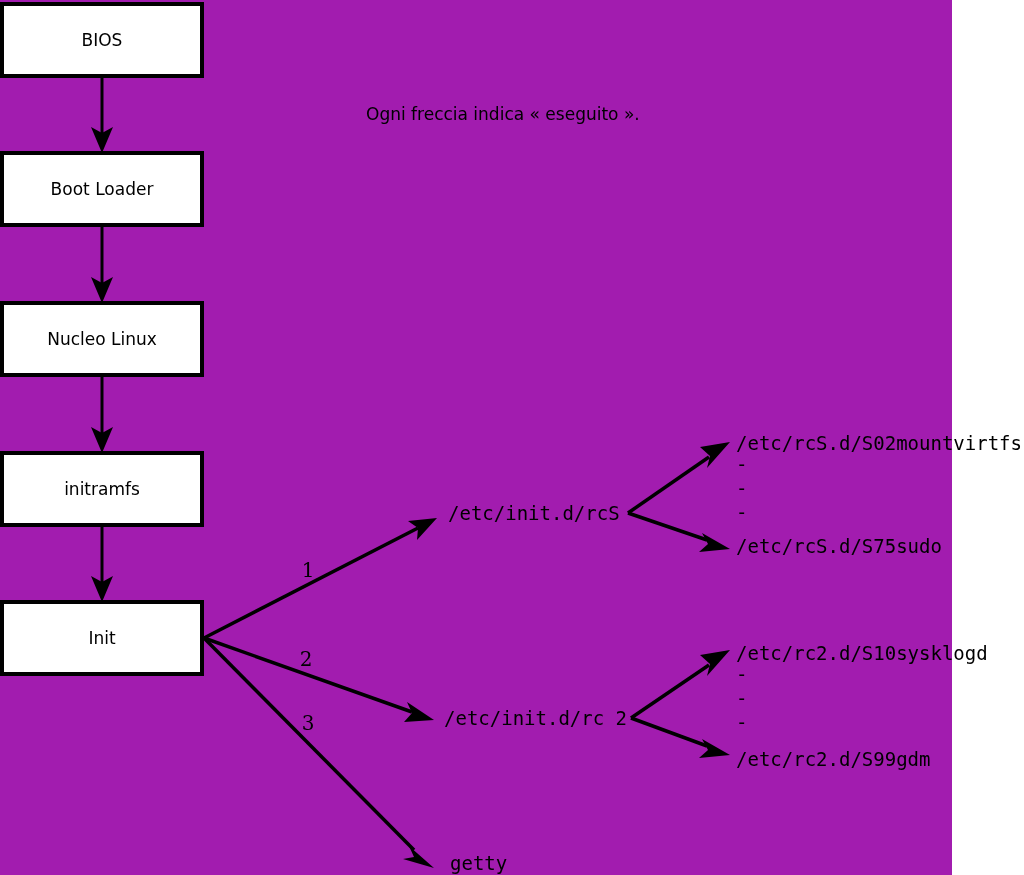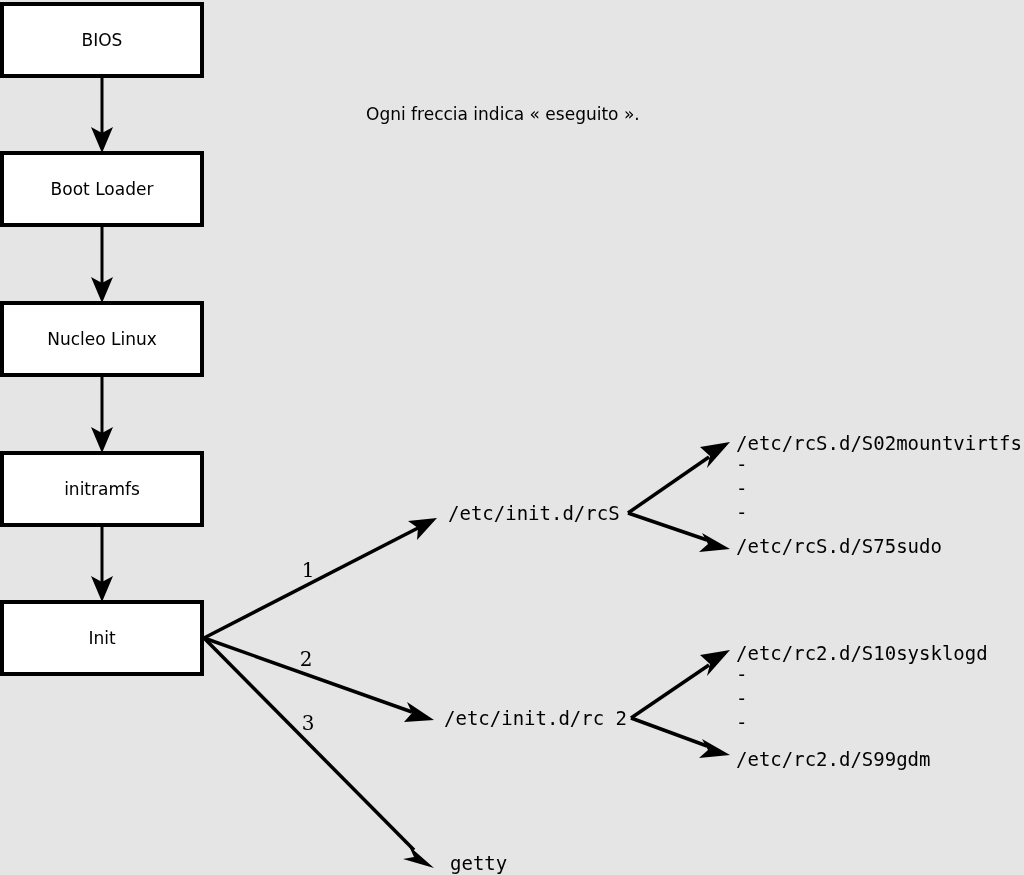--- a/index.html
+++ b/index.html
@@ -8,23 +8,23 @@
     background: #ffffff;
   }
   body {
     width: 1024px;
     height: 875px;
     overflow: hidden;
     font-family: "Liberation Sans", sans-serif;
   }
   #diagram-root {
     position: relative;
-    width: 1024px;
+    width: 952px;
     height: 875px;
-    background: #e5e5e5;
+    background: #a21caf;
   }
   svg.diagram-canvas {
     position: absolute;
     top: 0;
     left: 0;
     width: 1024px;
     height: 875px;
     display: block;
   }
   .stage-box rect {

